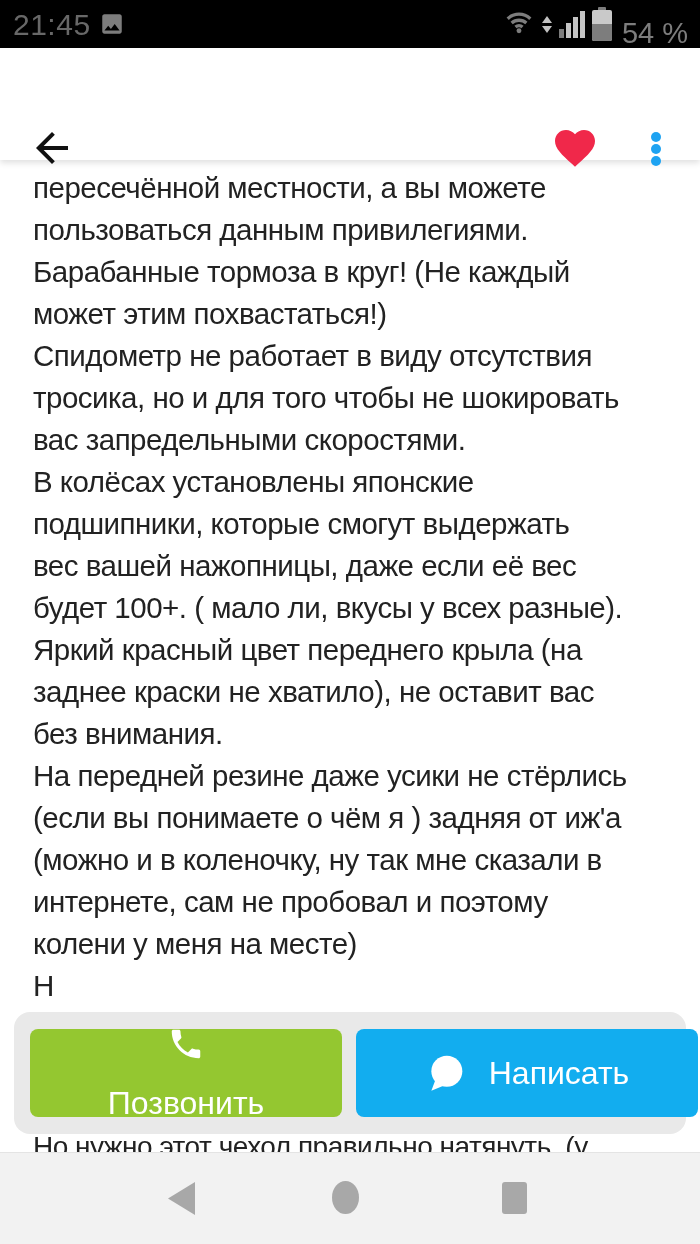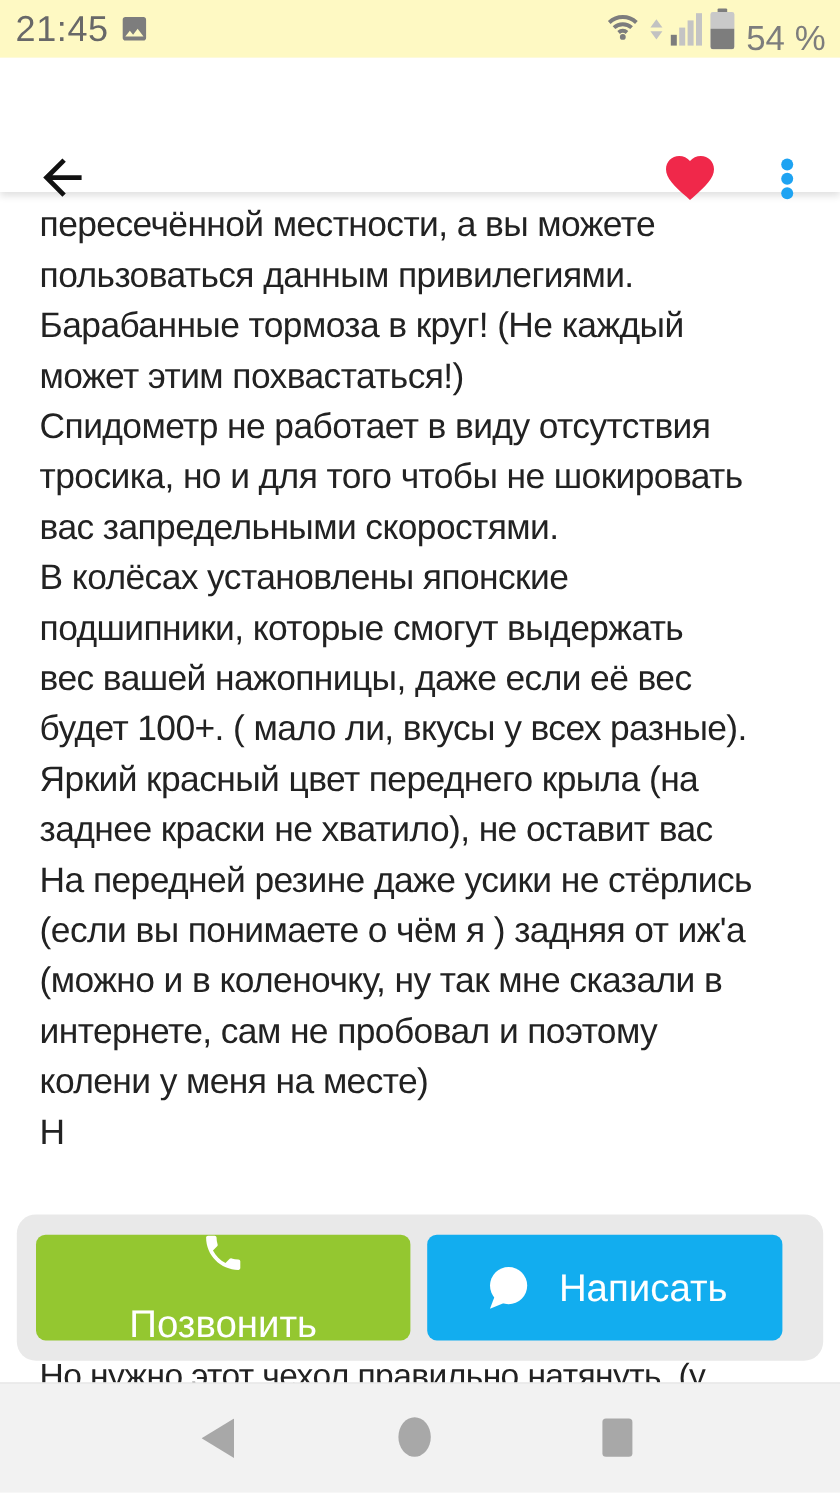--- a/index.html
+++ b/index.html
@@ -5,21 +5,21 @@
   html,body{margin:0;padding:0;}
   body{
     width:700px;height:1244px;position:relative;overflow:hidden;
     background:#ffffff;
     font-family:"Liberation Sans", sans-serif;
   }
   .abs{position:absolute;}
 
   
   .status-bar{
-    left:0;top:0;width:700px;height:48px;background:#fef9c3;z-index:20;
+    left:0;top:0;width:700px;height:48px;background:#000000;z-index:20;
   }
   .status-time{
     left:13px;top:0;height:48px;line-height:50px;
     font-size:30px;color:#686868;letter-spacing:0.5px;
   }
   .status-photo{left:98px;top:11px;}
   .status-right{
     right:12px;top:0;height:48px;display:flex;align-items:center;gap:7px;
   }
   .updown{display:flex;flex-direction:column;gap:3px;}
@@ -64,21 +64,21 @@
     left:14px;top:1012px;width:672px;height:122px;background:#e9e9e9;
     border-radius:16px;z-index:5;
   }
   .action-btn{
     position:absolute;top:17px;height:88px;border:none;border-radius:8px;
     display:flex;align-items:center;justify-content:center;gap:22px;
     color:#ffffff;font-size:32px;font-family:"Liberation Sans", sans-serif;
     cursor:pointer;padding:0;
   }
   .call-btn{left:16px;width:312px;background:#94c730;flex-direction:column;}
-  .write-btn{left:342px;width:296px;background:#12adef;}
+  .write-btn{left:342px;width:342px;background:#12adef;}
 
   
   .nav-bar{
     left:0;top:1152px;width:700px;height:92px;background:#f2f2f2;z-index:10;
     border-top:1px solid #e4e4e4;box-sizing:border-box;
   }
   .nav-back{left:168px;top:29px;cursor:pointer;}
   .nav-home{left:332px;top:28px;width:27px;height:33px;border-radius:50%;background:#a8a8a8;cursor:pointer;}
   .nav-recents{left:502px;top:29px;width:25px;height:32px;border-radius:3px;background:#a8a8a8;cursor:pointer;}
 </style>
@@ -154,20 +154,21 @@
     <div class="desc-line">может этим похвастаться!)</div>
     <div class="desc-line">Спидометр не работает в виду отсутствия</div>
     <div class="desc-line">тросика, но и для того чтобы не шокировать</div>
     <div class="desc-line">вас запредельными скоростями.</div>
     <div class="desc-line">В колёсах установлены японские</div>
     <div class="desc-line">подшипники, которые смогут выдержать</div>
     <div class="desc-line">вес вашей нажопницы, даже если её вес</div>
     <div class="desc-line">будет 100+. ( мало ли, вкусы у всех разные).</div>
     <div class="desc-line">Яркий красный цвет переднего крыла (на</div>
     <div class="desc-line">заднее краски не хватило), не оставит вас</div>
+    <div class="desc-line">без внимания.</div>
     <div class="desc-line">На передней резине даже усики не стёрлись</div>
     <div class="desc-line">(если вы понимаете о чём я ) задняя от иж'а</div>
     <div class="desc-line">(можно и в коленочку, ну так мне сказали в</div>
     <div class="desc-line">интернете, сам не пробовал и поэтому</div>
     <div class="desc-line">колени у меня на месте)</div>
     <div class="desc-line">Н</div>
   </div>
 <div class="abs overlaid-line">Но нужно этот чехол правильно натянуть. (у</div>
 
 <div class="abs action-bar">

